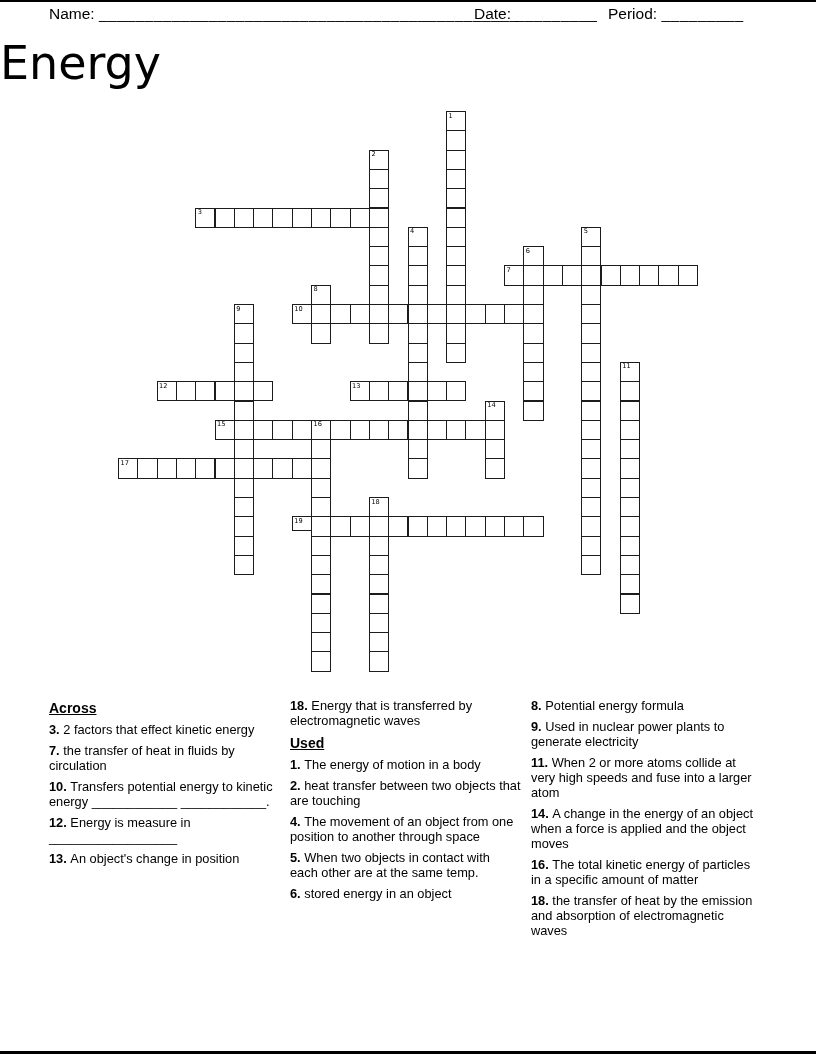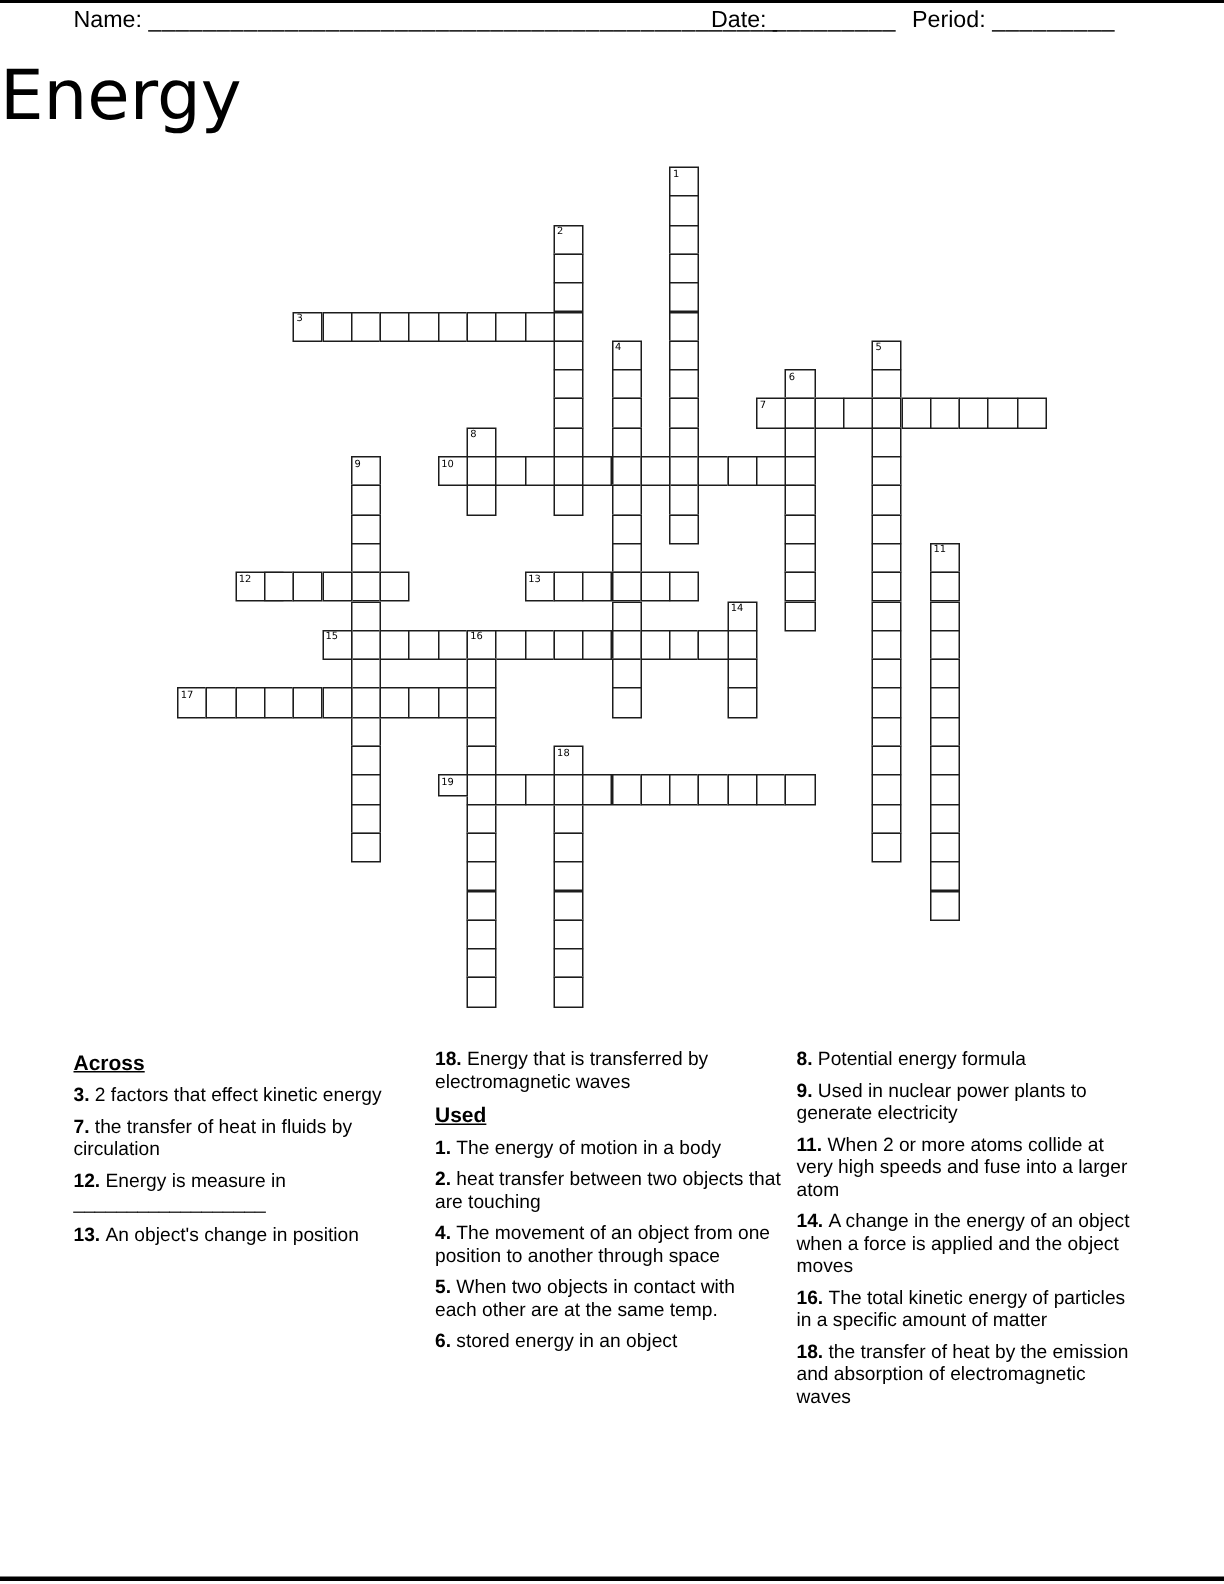--- a/index.html
+++ b/index.html
@@ -299,20 +299,21 @@
       <div class="cell" style="left: 366.7px; top: 405.3px; width: 20.3px; height: 20.3px;"></div>
       <div class="cell" style="left: 386px; top: 405.3px; width: 20.3px; height: 20.3px;"></div>
       <div class="cell" style="left: 405.3px; top: 405.3px; width: 20.3px; height: 20.3px;"></div>
     </div>
 
   <div class="clues">
     <div class="clue-col">
         <div class="clue-header">Across</div>
         <div class="clue"><b>3. </b>2 factors that effect kinetic energy</div>
         <div class="clue"><b>7. </b>the transfer of heat in fluids by circulation</div>
+        <div class="clue"><b>10. </b>Transfers potential energy to kinetic energy ____________ ____________.</div>
         <div class="clue"><b>12. </b>Energy is measure in __________________</div>
         <div class="clue"><b>13. </b>An object's change in position</div>
       </div>
     <div class="clue-col">
         <div class="clue"><b>18. </b>Energy that is transferred by electromagnetic waves</div>
         <div class="clue-header">Used</div>
         <div class="clue"><b>1. </b>The energy of motion in a body</div>
         <div class="clue"><b>2. </b>heat transfer between two objects that are touching</div>
         <div class="clue"><b>4. </b>The movement of an object from one position to another through space</div>
         <div class="clue"><b>5. </b>When two objects in contact with each other are at the same temp.</div>

